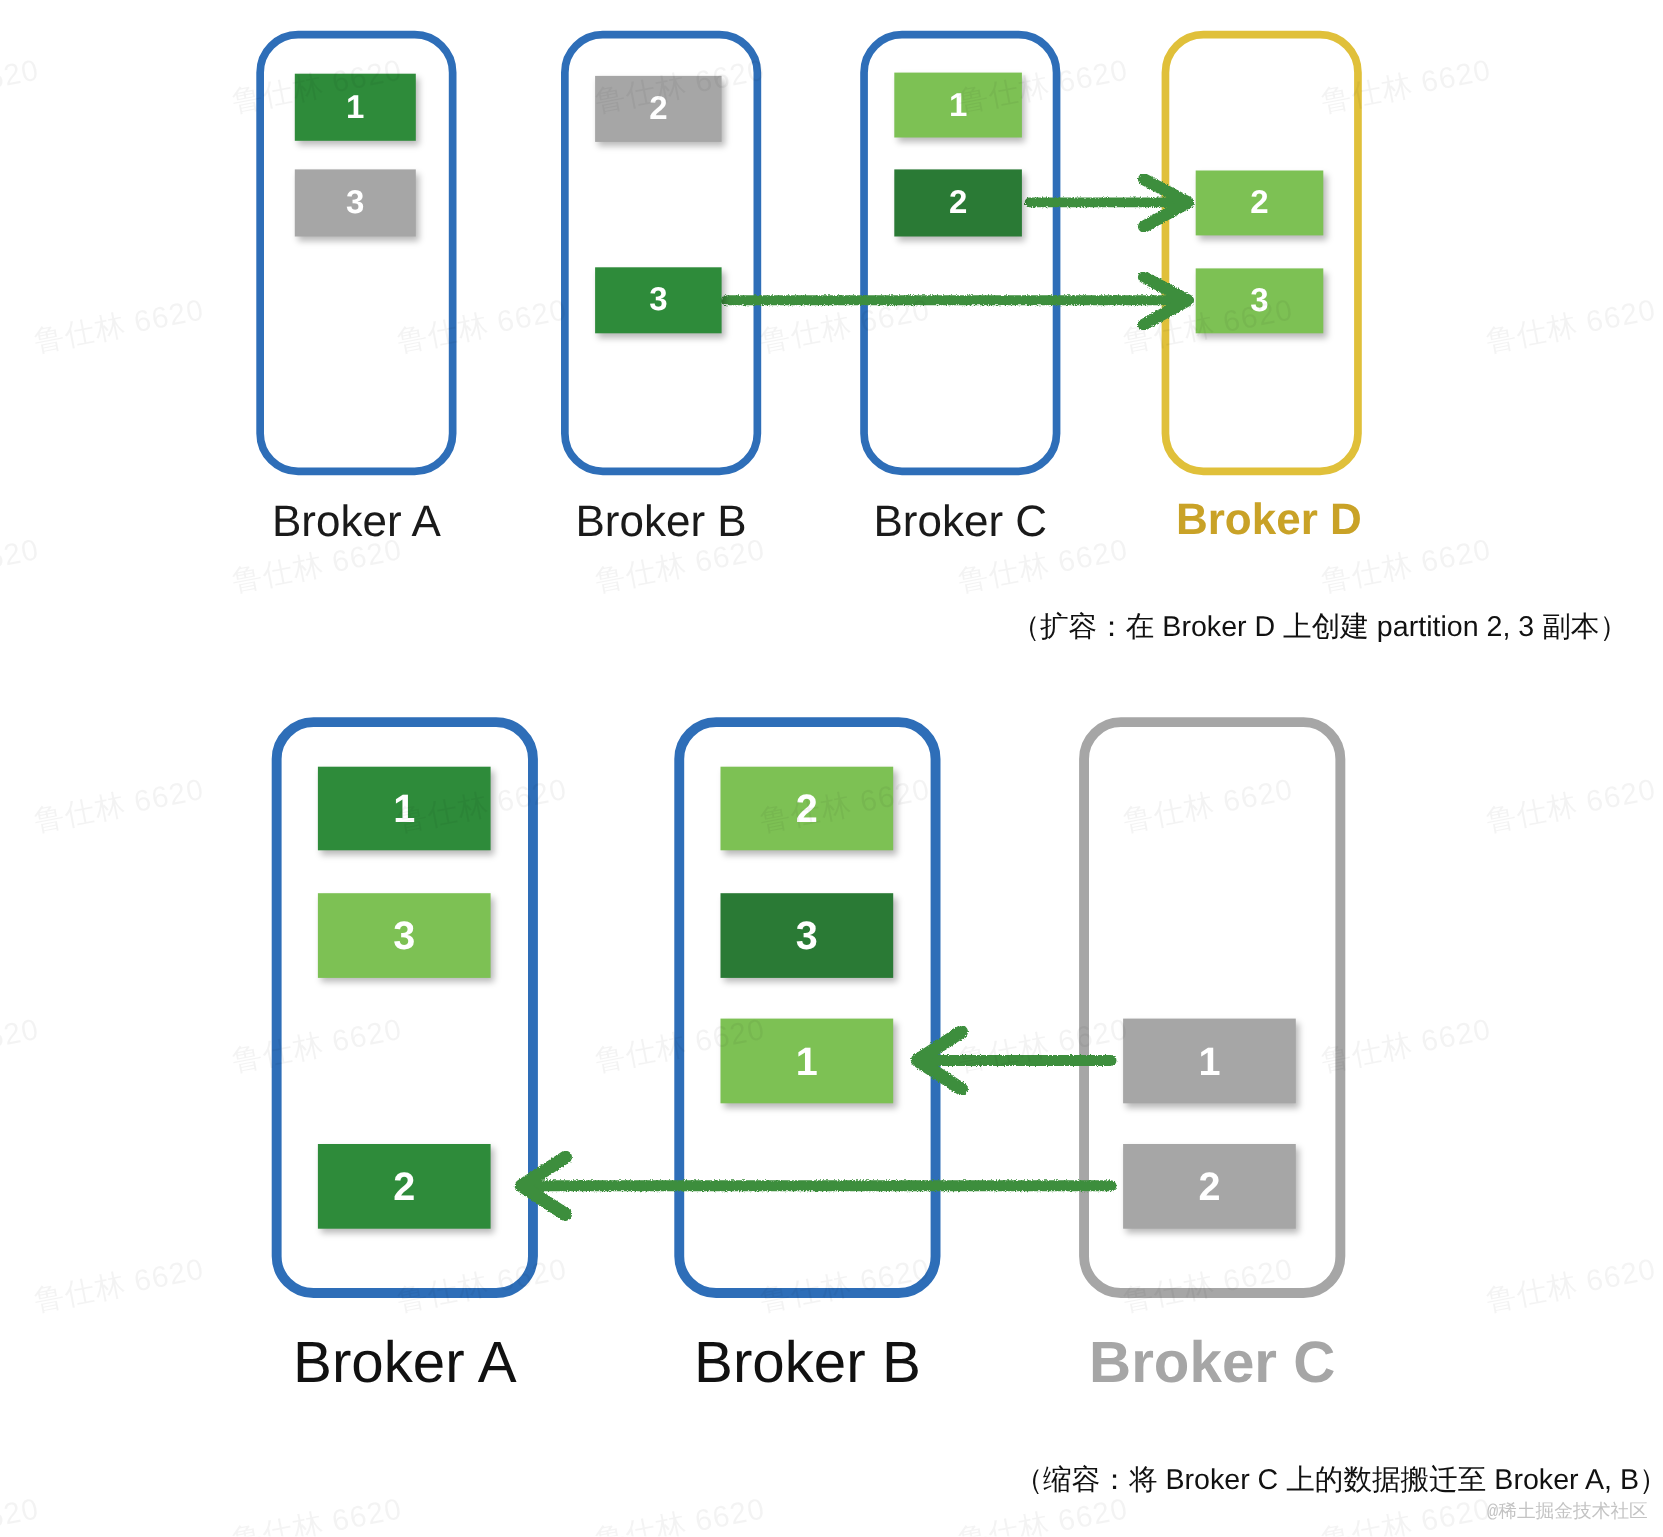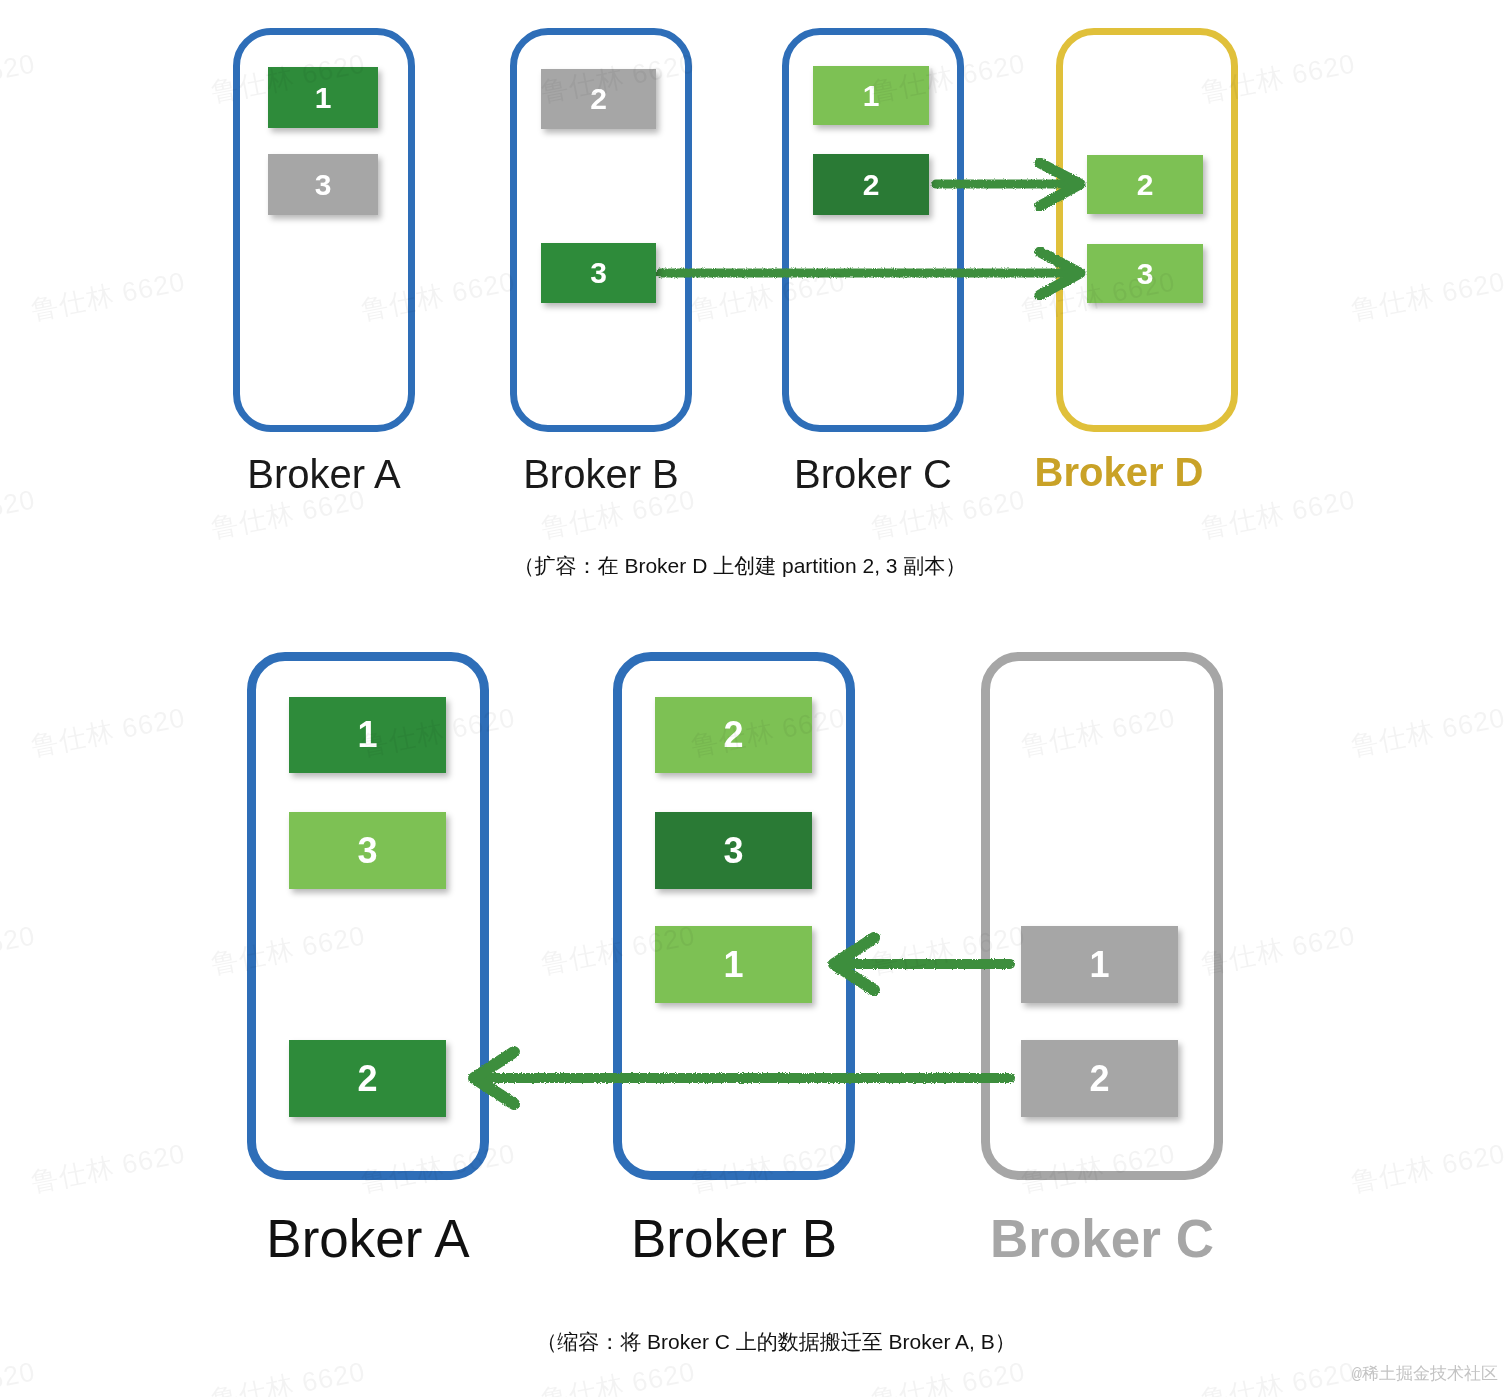--- a/index.html
+++ b/index.html
@@ -86,23 +86,23 @@
     color: #111111;
     font-weight: normal;
   }
   .lbl-bottom.muted {
     color: #A6A6A6;
     font-weight: bold;
   }
 
   .caption {
     position: absolute;
-    text-align: center;
-    white-space: nowrap;
-    font-size: 21px;
+    text-align: right;
+    white-space: nowrap;
+    font-size: 26px;
     color: #111111;
     z-index: 6;
   }
 
   .corner-watermark {
     position: absolute;
     right: 14px;
     bottom: 12px;
     font-size: 17px;
     color: #b9b9b9;
@@ -174,21 +174,21 @@
   <div class="broker-label lbl-top" style="left:510px; top:452px; width:182px;">Broker B</div>
 
   <div class="broker blue" style="left:782px; top:28px; width:182px; height:404px; border-width:7px;"></div>
   <div class="part c-lightgreen" style="left:813px; top:66px; width:116px; height:59px; font-size:30px;">1</div>
   <div class="part c-deepgreen" style="left:813px; top:154px; width:116px; height:61px; font-size:30px;">2</div>
   <div class="broker-label lbl-top" style="left:782px; top:452px; width:182px;">Broker C</div>
 
   <div class="broker yellow" style="left:1056px; top:28px; width:182px; height:404px; border-width:7px;"></div>
   <div class="part c-lightgreen" style="left:1087px; top:155px; width:116px; height:59px; font-size:30px;">2</div>
   <div class="part c-lightgreen" style="left:1087px; top:244px; width:116px; height:59px; font-size:30px;">3</div>
-  <div class="broker-label lbl-top gold" style="left:1028px; top:450px; width:182px;">Broker D</div>
+  <div class="broker-label lbl-top gold" style="left:1056px; top:450px; width:182px;text-align:right;">Broker D</div>
 
   <svg class="arrow-layer" width="1512" height="1397" viewBox="0 0 1512 1397">
     <defs>
       <filter id="rough">
         <feTurbulence type="fractalNoise" baseFrequency="0.9" numOctaves="3" result="noise"></feTurbulence>
         <feDisplacementMap in="SourceGraphic" in2="noise" scale="3.2" xChannelSelector="R" yChannelSelector="G"></feDisplacementMap>
       </filter>
     </defs>
 
     <g filter="url(#rough)">

